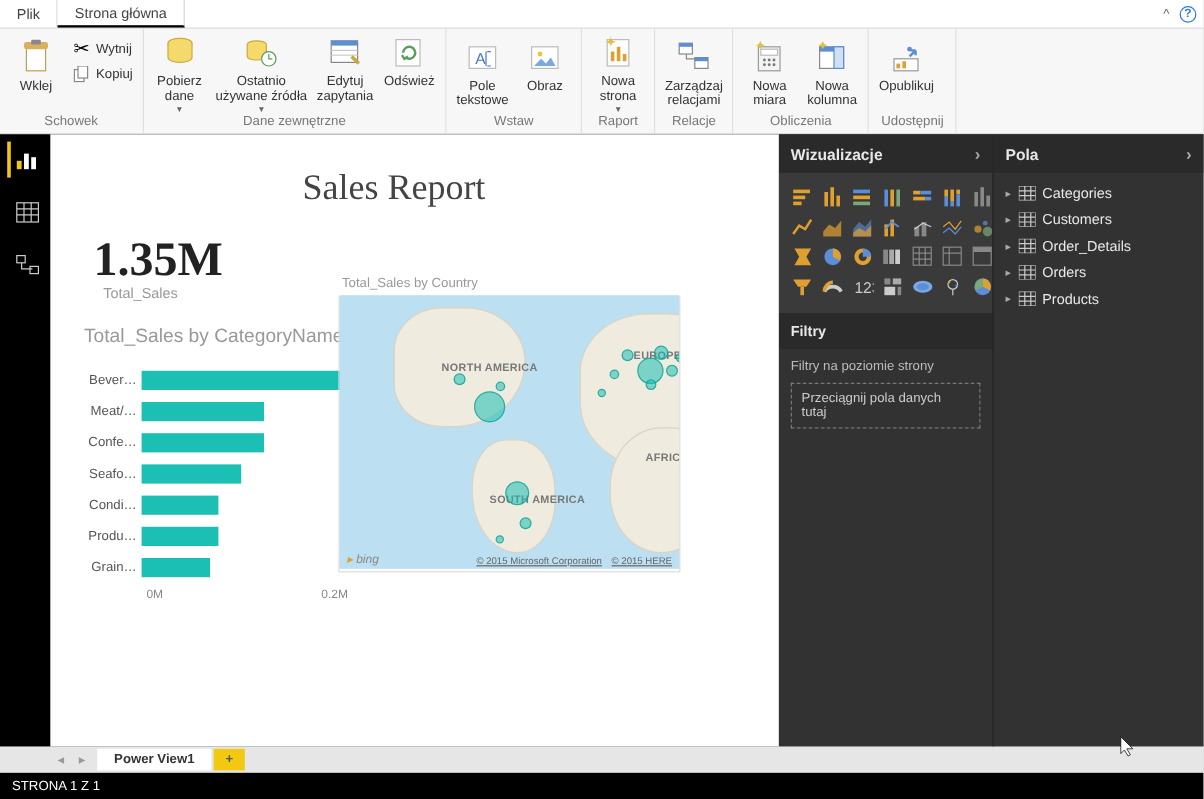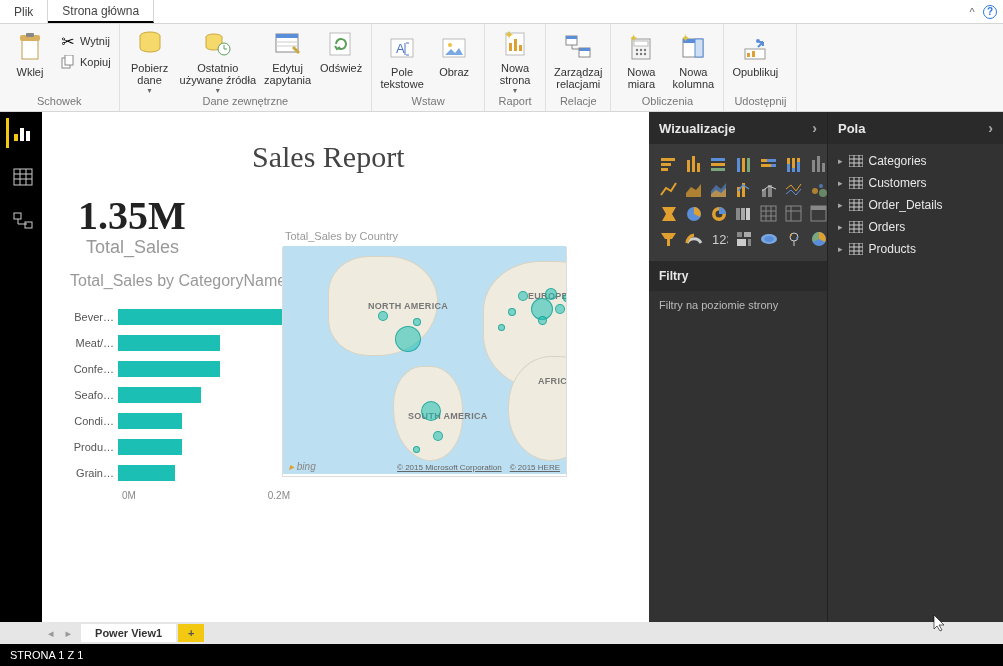--- a/index.html
+++ b/index.html
@@ -32,21 +32,21 @@
 .leftrail .railbtn { width: 30px; height: 30px; display: flex; align-items: center; justify-content: center; color: #ccc; border-left: 3px solid transparent; }
 .leftrail .railbtn.active { border-left: 3px solid #f2c811; color: #fff; }
 
 .canvaswrap { flex: 1; background: #444; display: flex; flex-direction: column; }
 .canvas { background: #fff; margin: 0; flex: 1; position: relative; }
 .report-title { font-family: "Segoe UI Light", "Segoe UI"; font-weight: 300; font-size: 30px; color: #444; position: absolute; left: 210px; top: 28px; }
 
 .card { position: absolute; }
 .kpi { left: 36px; top: 80px; }
 .kpi .val { font-family: "Segoe UI Semibold"; font-size: 40px; color: #222; font-weight: 600; }
-.kpi .sub { font-size: 18px; color: #999; margin-top: -2px; margin-left: 8px; }
+.kpi .sub { font-size: 12px; color: #999; margin-top: -2px; margin-left: 8px; }
 
 .barcard { left: 28px; top: 160px; width: 220px; }
 .barcard .ctitle { font-size: 16px; color: #999; margin-bottom: 14px; }
 .barrow { display: flex; align-items: center; height: 26px; }
 .barrow .cat { width: 48px; font-size: 11px; color: #555; text-align: right; padding-right: 4px; white-space: nowrap; overflow: hidden; text-overflow: ellipsis; }
 .barrow .barbg { flex: 1; height: 20px; position: relative; }
 .barrow .bar { position: absolute; left: 0; top: 2px; height: 16px; background: #1bbfb3; }
 .xaxis { display: flex; justify-content: space-between; font-size: 10px; color: #888; padding-left: 52px; margin-top: 4px; text-align: right; }
 
 .mapcard { left: 240px; top: 135px; width: 285px; height: 230px; border: 1px solid #ddd; }
@@ -629,20 +629,21 @@
           <svg width="19" height="19">
             <circle cx="10" cy="10" r="7" fill="#5a8ed8"></circle>
             <path d="M10 3A7 7 0 0 1 16 13L10 10z" fill="#e0a030"></path>
             <path d="M10 3A7 7 0 0 0 4 13L10 10z" fill="#7aa87a"></path>
           </svg>
         </div>
       </div>
     <div class="subhdr">Filtry</div>
     <div class="subbody">
       <div>Filtry na poziomie strony</div>
+      <div class="dropzone">Przeciągnij pola danych tutaj</div>
     </div>
   </div>
 
   <div class="rpanel narrower">
     <div class="panehdr">
       <span>Pola</span>
       <span class="chev">›</span>
     </div>
     <div class="fieldlist" id="fieldlist">
         <div class="fieldrow">

